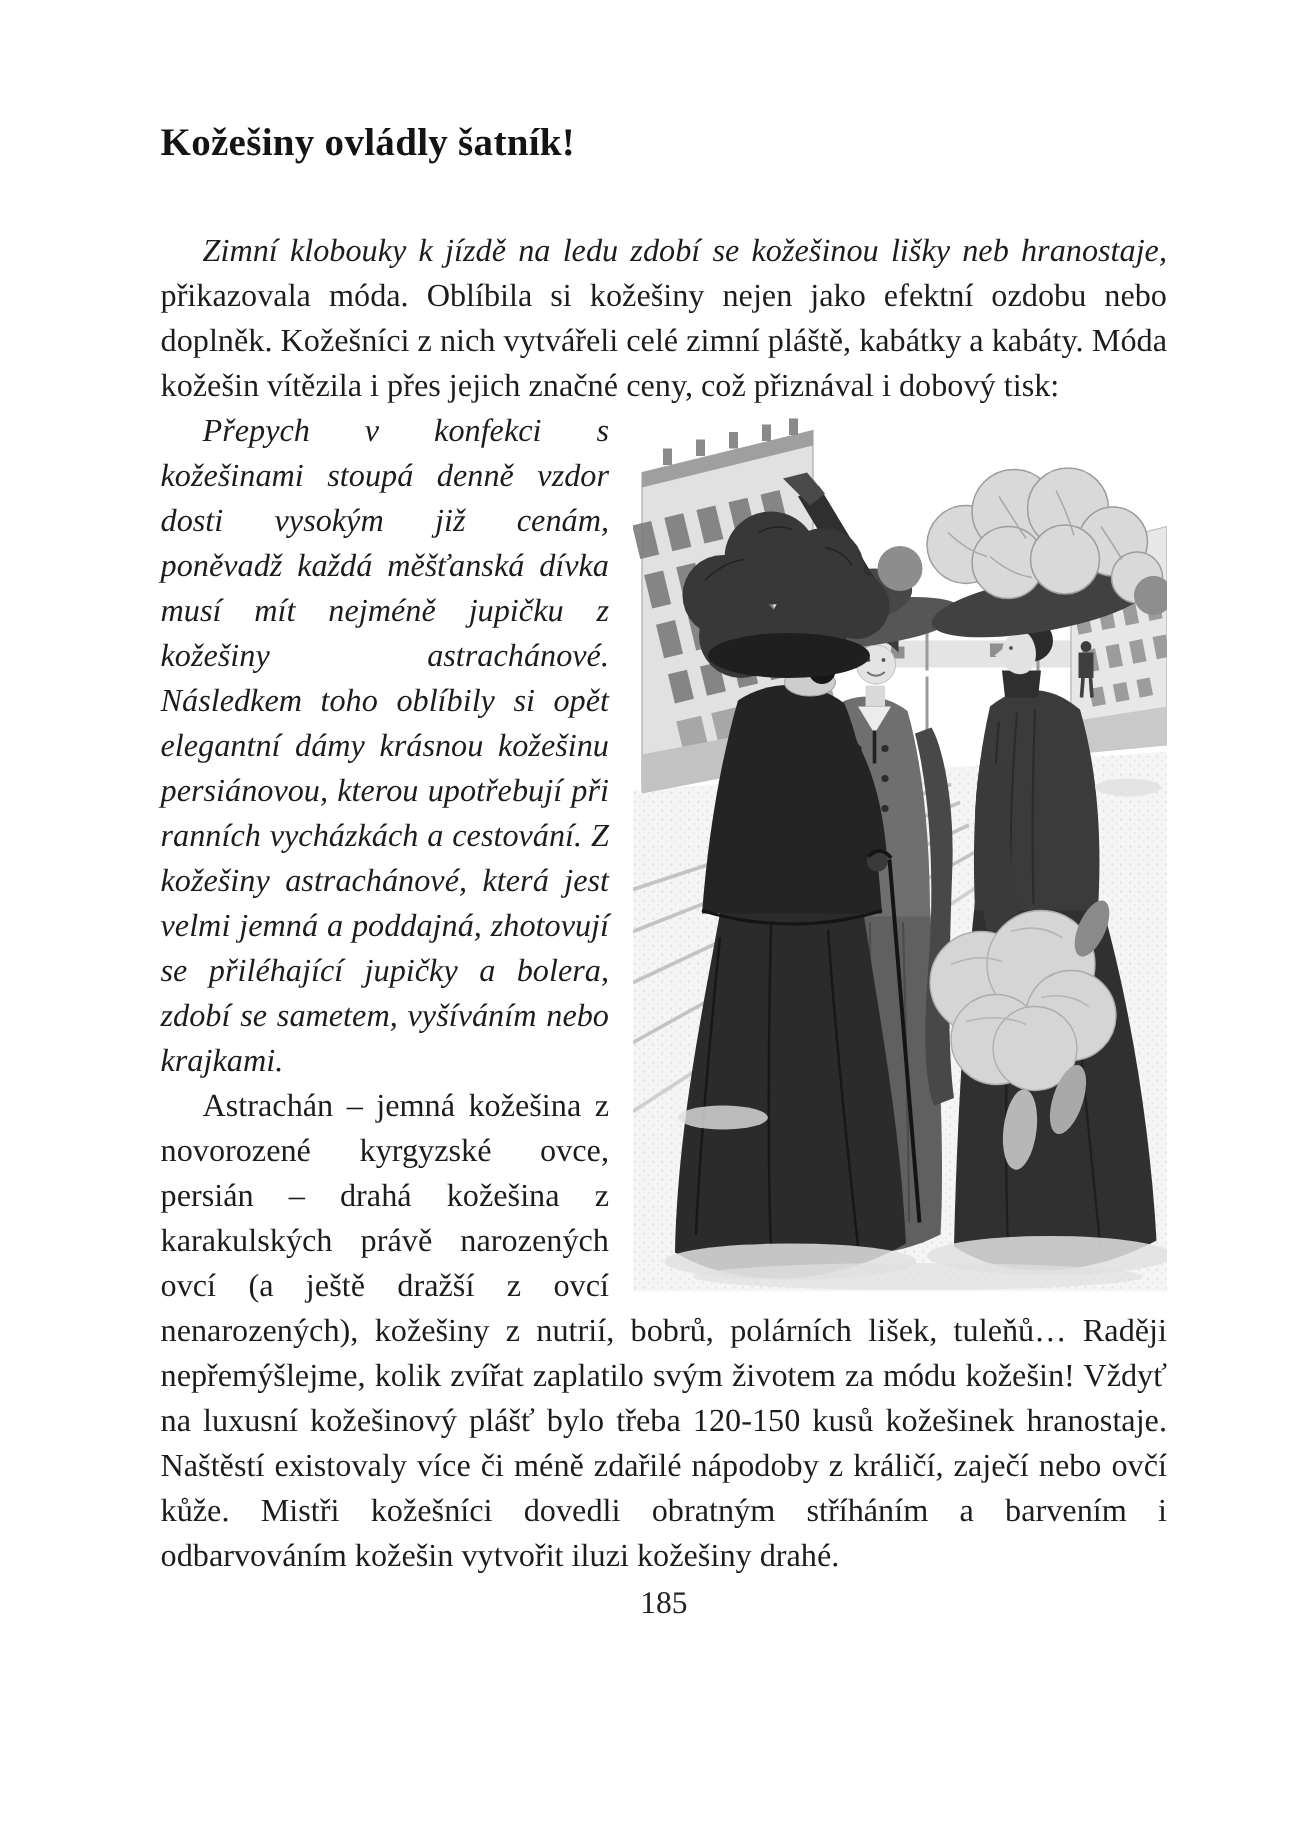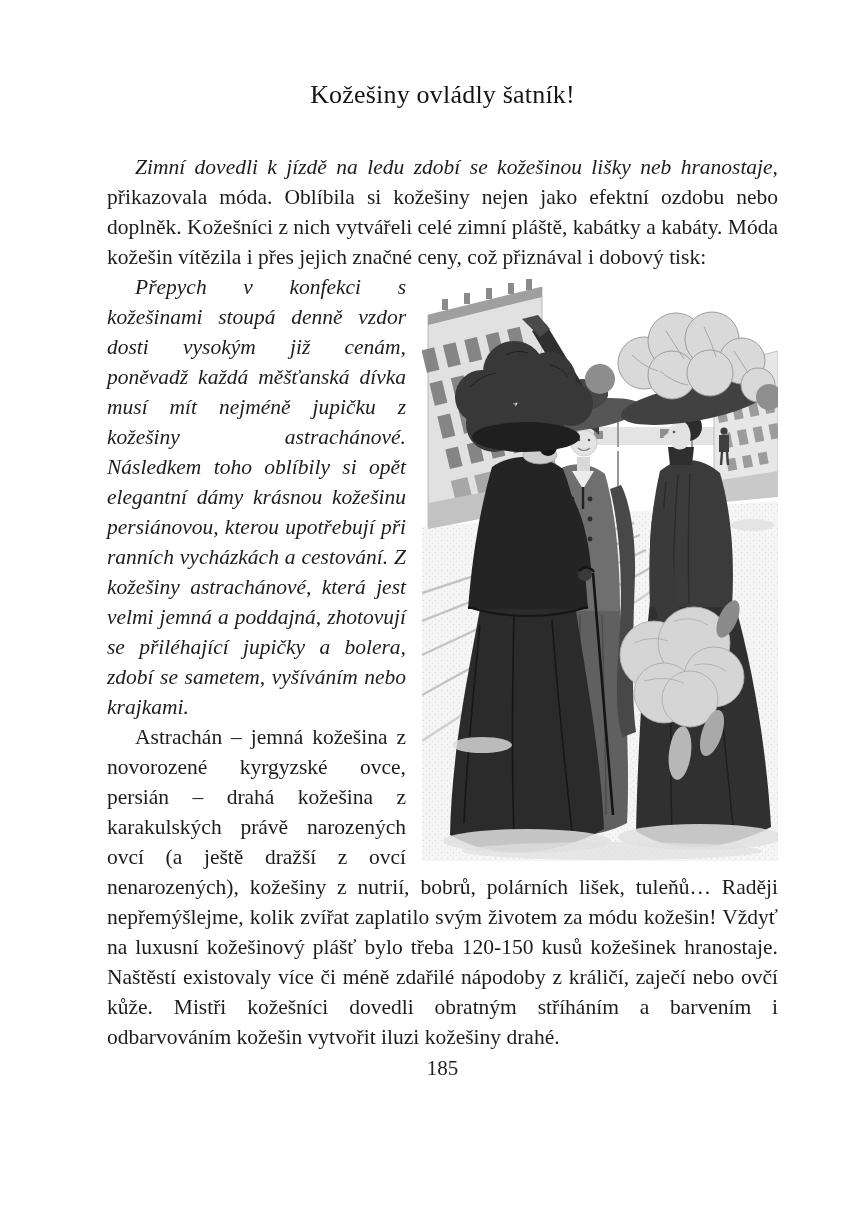--- a/index.html
+++ b/index.html
@@ -9,22 +9,22 @@
     margin:0 auto;
     background:#ffffff;
     color:#1e1e1e;
     font-family:"Liberation Serif","DejaVu Serif",serif;
     overflow:hidden;
   }
   .content{
     position:absolute;left:107px;top:80px;width:671px;
   }
   h1.title{
-    font-size:26px;font-weight:normal;letter-spacing:.2px;
-    margin:0 0 42px 0;color:#141414;text-align:center;
+    font-size:26px;font-weight:bold;letter-spacing:.2px;
+    margin:0 0 42px 0;color:#141414;
   }
   p.body{
     font-size:21.5px;line-height:30px;text-align:justify;
     margin:0;color:#1c1c1c;
   }
   p.indent{text-indent:28px;}
   .italic{font-style:italic;}
   p.quote{font-style:italic;}
   .figure{
     float:right;
@@ -38,21 +38,21 @@
   }
 </style>
 </head>
 <body>
 
 <div class="page">
   <div class="content">
 
     <h1 class="title">Kožešiny ovládly šatník!</h1>
 
-    <p class="body indent"><span class="italic">Zimní dovedli k jízdě na ledu zdobí se kožešinou lišky neb hranostaje,</span><span> přikazovala móda. Oblíbila si kožešiny nejen jako efektní ozdobu nebo doplněk. Kožešníci z nich vytvářeli celé zimní pláště, kabátky a kabáty. Móda kožešin vítězila i přes jejich značné ceny, což přiznával i dobový tisk:</span></p>
+    <p class="body indent"><span class="italic">Zimní klobouky k jízdě na ledu zdobí se kožešinou lišky neb hranostaje,</span><span> přikazovala móda. Oblíbila si kožešiny nejen jako efektní ozdobu nebo doplněk. Kožešníci z nich vytvářeli celé zimní pláště, kabátky a kabáty. Móda kožešin vítězila i přes jejich značné ceny, což přiznával i dobový tisk:</span></p>
 
     <div class="figure">
       <svg viewBox="0 0 356 586" xmlns="http://www.w3.org/2000/svg" role="img">
         <defs>
           <pattern id="stipple" width="6" height="6" patternUnits="userSpaceOnUse">
             <circle cx="1.5" cy="1.5" r="0.7" fill="#b9b9b9"></circle>
             <circle cx="4.5" cy="4.2" r="0.6" fill="#c6c6c6"></circle>
           </pattern>
         </defs>
 

